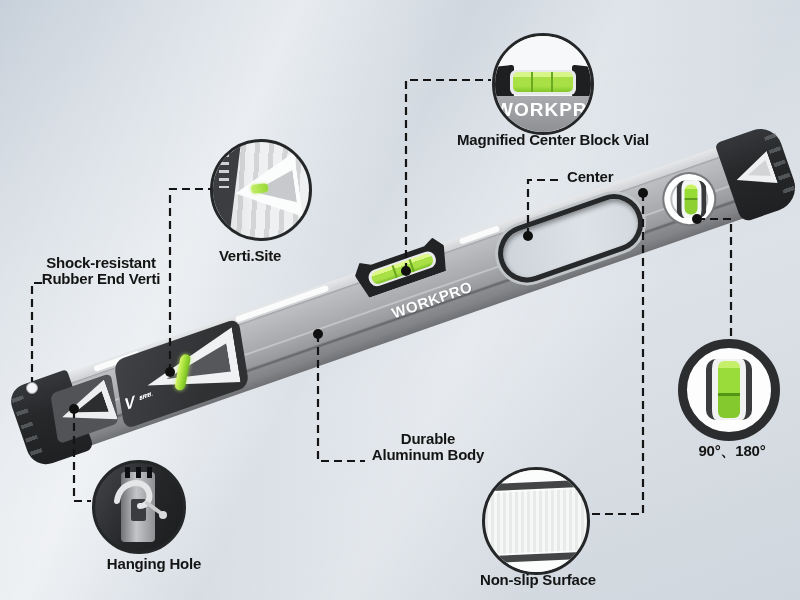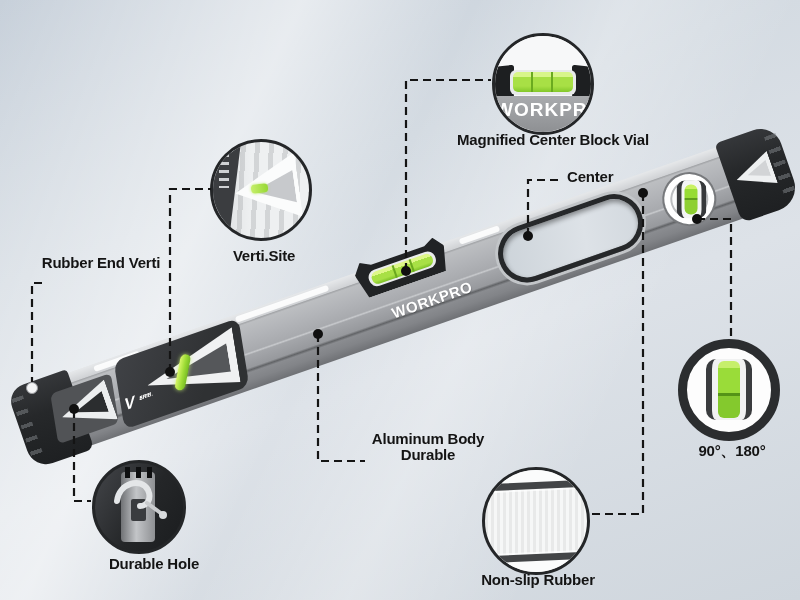--- a/index.html
+++ b/index.html
@@ -12,21 +12,21 @@
   }
 
   
   .label {
     position:absolute; z-index:6; color:#141414; font-weight:bold;
     font-size:15px; line-height:16px; text-align:center; letter-spacing:-0.2px;
   }
   .label span { display:block; }
   #lbl-magnified { left:418px; top:132px; width:270px; }
   #lbl-handle    { left:567px; top:169px; width:90px;  text-align:left; }
-  #lbl-verti     { left:204px; top:248px; width:120px; }
+  #lbl-verti     { left:190px; top:248px; width:120px; }
   #lbl-shock     { left:20px;  top:255px; width:162px; }
   #lbl-hanging   { left:84px;  top:556px; width:140px; }
   #lbl-durable   { left:358px; top:431px; width:140px; }
   #lbl-nonslip   { left:458px; top:572px; width:160px; }
   #lbl-angles    { left:662px; top:443px; width:140px; }
 
   
   .overlay { position:absolute; left:0; top:0; z-index:5; }
   .overlay polyline { fill:none; stroke:#141414; stroke-width:2.2; stroke-dasharray:8 5; }
   .overlay .dot  { fill:#101010; }
@@ -283,22 +283,23 @@
     <circle class="dot" cx="643" cy="193" r="5"></circle>
     <circle class="dot" cx="697" cy="219" r="5"></circle>
     <circle class="dot" cx="74" cy="409" r="5"></circle>
     <circle class="dotw" cx="32" cy="388" r="5.5"></circle>
   </svg>
 
   <div class="label" id="lbl-magnified">Magnified Center Block Vial</div>
   <div class="label" id="lbl-handle">Center</div>
   <div class="label" id="lbl-verti">Verti.Site</div>
   <div class="label" id="lbl-shock">
+    <span>Shock-resistant</span>
     <span>Rubber End Verti</span>
   </div>
-  <div class="label" id="lbl-hanging">Durable Hole</div>
+  <div class="label" id="lbl-hanging">Hanging Hole</div>
   <div class="label" id="lbl-durable">
+    <span>Durable</span>
     <span>Aluminum Body</span>
-    <span>Durable</span>
-  </div>
-  <div class="label" id="lbl-nonslip">Non-slip Rubber</div>
+  </div>
+  <div class="label" id="lbl-nonslip">Non-slip Surface</div>
   <div class="label" id="lbl-angles">90°、180°</div>
 </div>
 
 </body></html>

